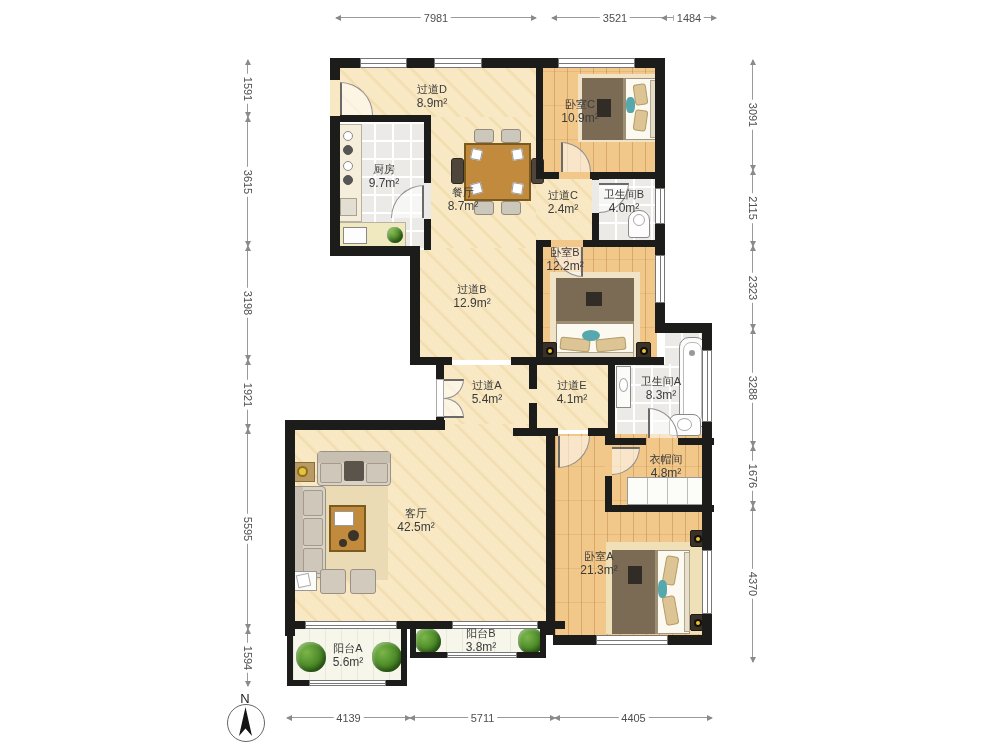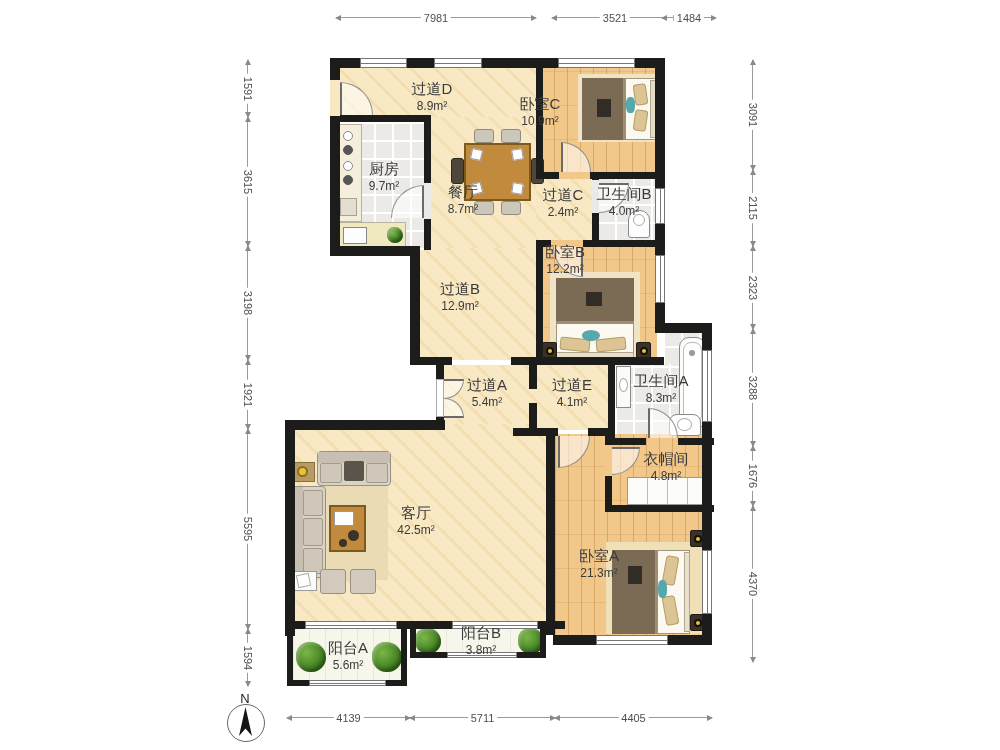--- a/index.html
+++ b/index.html
@@ -40,21 +40,21 @@
   .chair{background:#ccc7bb;border:1px solid #938c7e;border-radius:3px;}
   .ns{background:#3a3128;border:1px solid #211c15;border-radius:2px;}
   .ns::after{content:"";position:absolute;left:50%;top:50%;width:8px;height:8px;margin:-4px 0 0 -4px;
              border-radius:50%;background:#e8c23a;border:2px solid #141009;box-sizing:border-box;}
   .plant{position:absolute;z-index:12;border-radius:46% 54% 50% 50%;
     background:radial-gradient(circle at 35% 35%,#7ab648,#3f7d20 65%,#2f6316);
     box-shadow:inset 2px 2px 3px rgba(255,255,255,.3),inset -2px -3px 4px rgba(0,0,0,.35);}
   
   .lbl{position:absolute;transform:translate(-50%,-50%);text-align:center;color:#3b3b3b;
        line-height:1.3;white-space:nowrap;z-index:30;}
-  .rn{font-size:15px;}
+  .rn{font-size:11px;}
   .ra{font-size:12px;}
   
   .dimh{position:absolute;height:0;border-top:1px solid #9a9a9a;z-index:5;}
   .dimh::before,.dimh::after{content:"";position:absolute;top:-3.5px;
        border-top:3px solid transparent;border-bottom:3px solid transparent;}
   .dimh::before{left:-1px;border-right:6px solid #8a8a8a;}
   .dimh::after{right:-1px;border-left:6px solid #8a8a8a;}
   .dimh .dv{position:absolute;left:50%;top:0;transform:translate(-50%,-50%);
        background:#fff;padding:0 3px;font-size:11px;color:#4f4f4f;}
   .dimv{position:absolute;width:0;border-left:1px solid #9a9a9a;z-index:5;}
@@ -260,37 +260,37 @@
     <div class="ra">8.9m²</div>
   </div>
   <div class="lbl" style="left:384px;top:177px">
     <div class="rn">厨房</div>
     <div class="ra">9.7m²</div>
   </div>
   <div class="lbl" style="left:463px;top:200px">
     <div class="rn">餐厅</div>
     <div class="ra">8.7m²</div>
   </div>
-  <div class="lbl" style="left:540px;top:112px">
+  <div class="lbl" style="left:580px;top:112px">
     <div class="rn">卧室C</div>
     <div class="ra">10.9m²</div>
   </div>
   <div class="lbl" style="left:563px;top:203px">
     <div class="rn">过道C</div>
     <div class="ra">2.4m²</div>
   </div>
   <div class="lbl" style="left:624px;top:202px">
     <div class="rn">卫生间B</div>
     <div class="ra">4.0m²</div>
   </div>
   <div class="lbl" style="left:565px;top:260px">
     <div class="rn">卧室B</div>
     <div class="ra">12.2m²</div>
   </div>
-  <div class="lbl" style="left:460px;top:297px">
+  <div class="lbl" style="left:472px;top:297px">
     <div class="rn">过道B</div>
     <div class="ra">12.9m²</div>
   </div>
   <div class="lbl" style="left:487px;top:393px">
     <div class="rn">过道A</div>
     <div class="ra">5.4m²</div>
   </div>
   <div class="lbl" style="left:572px;top:393px">
     <div class="rn">过道E</div>
     <div class="ra">4.1m²</div>

